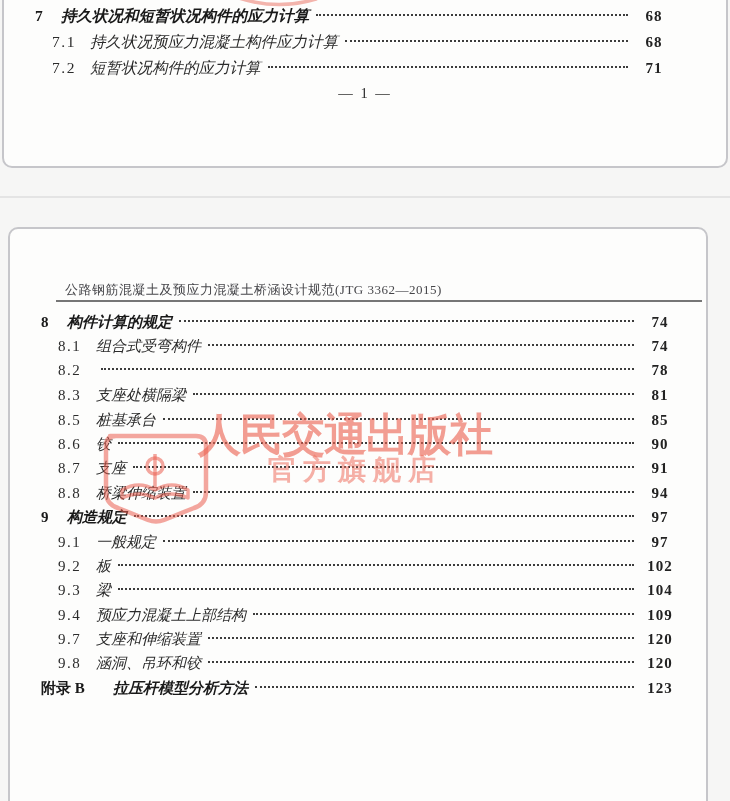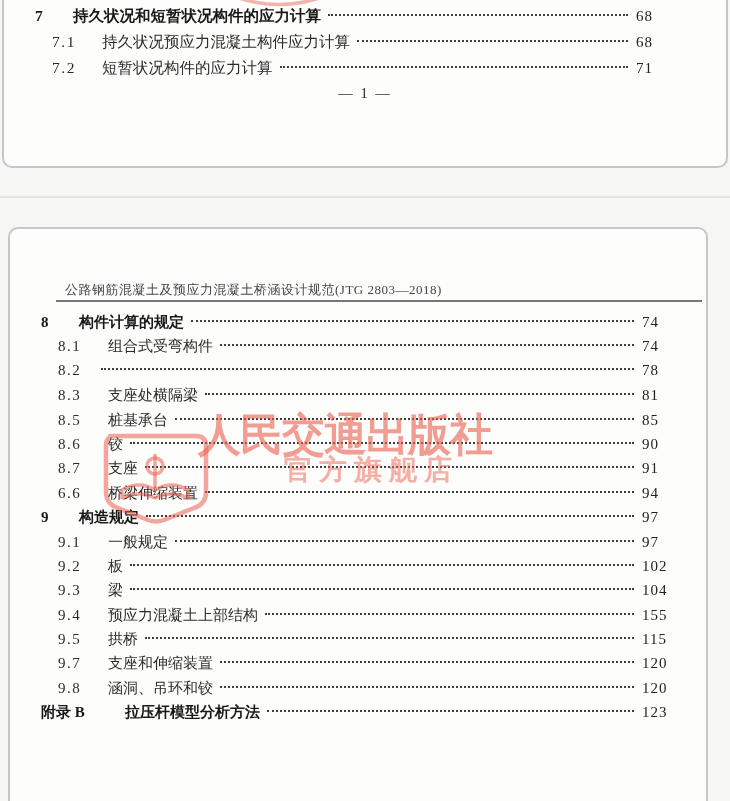--- a/index.html
+++ b/index.html
@@ -31,32 +31,32 @@
     white-space:nowrap;
   }
   #page1 .toc-row{height:26px;font-size:15.5px;padding-right:54px;}
   #page2 .toc-list{position:absolute;left:0;top:84px;right:0;}
   #page2 .toc-row{height:24.4px;font-size:15px;padding-right:28px;}
   .lvl-chapter{font-weight:bold;color:#191919;}
   .lvl-chapter .toc-num{margin-left:31px;min-width:24px;}
   .lvl-section .toc-num{margin-left:48px;min-width:36px;letter-spacing:1.5px;}
   .lvl-appendix{font-weight:bold;color:#191919;}
   .lvl-appendix .toc-num{margin-left:31px;min-width:70px;}
-  .toc-title{margin-left:14px;}
+  .toc-title{margin-left:2px;font-style:italic;}
   .toc-leader{
     flex:1 1 auto;
     border-bottom:2.4px dotted #3c3c3c;
     margin:0 8px 0 7px;
     transform:translateY(-5px);
     min-width:12px;
   }
   .toc-page{
-    min-width:36px;text-align:left;
+    min-width:36px;text-align:center;
     font-size:15px;color:#222;
-    font-weight:normal;
+    font-weight:bold;
     letter-spacing:1px;
   }
   
   .page-footer{
     margin-top:1px;
     text-align:center;
     font-size:14.5px;color:#2b2b2b;
     letter-spacing:2px;
   }
   
@@ -72,21 +72,21 @@
   
   #watermark{position:absolute;left:0;top:0;width:730px;height:759px;pointer-events:none;z-index:5;}
   .wm-publisher{
     position:absolute;left:198px;top:406px;
     font-family:"Liberation Sans","DejaVu Sans",sans-serif;
     font-weight:bold;font-size:43px;letter-spacing:-1px;
     color:rgba(236,98,80,0.62);
     transform:scaleY(1.04);
   }
   .wm-store{
-    position:absolute;left:284px;top:451px;
+    position:absolute;left:268px;top:451px;
     font-family:"Liberation Sans","DejaVu Sans",sans-serif;
     font-weight:bold;font-size:28px;letter-spacing:7px;
     color:rgba(238,112,95,0.55);
   }
   .wm-logo{position:absolute;left:100px;top:432px;}
   .wm-arc{position:absolute;left:234px;top:-4px;}
 </style>
 </head>
 <body>
 
@@ -110,21 +110,21 @@
         <span class="toc-leader"></span>
         <span class="toc-page">71</span>
       </div>
     </div>
   <div class="page-footer">— 1 —</div>
 </div>
 
 <div id="between-divider"></div>
 
 <div id="page2" class="page-card">
-  <div class="running-header">公路钢筋混凝土及预应力混凝土桥涵设计规范(JTG 2803—2018)</div>
+  <div class="running-header">公路钢筋混凝土及预应力混凝土桥涵设计规范(JTG 3362—2015)</div>
   <div class="header-rule"></div>
   <div class="toc-list">
       <div class="toc-row lvl-chapter">
         <span class="toc-num">8</span>
         <span class="toc-title">构件计算的规定</span>
         <span class="toc-leader"></span>
         <span class="toc-page">74</span>
       </div>
       <div class="toc-row lvl-section">
         <span class="toc-num">8.1</span>
@@ -155,21 +155,21 @@
         <span class="toc-leader"></span>
         <span class="toc-page">90</span>
       </div>
       <div class="toc-row lvl-section">
         <span class="toc-num">8.7</span>
         <span class="toc-title">支座</span>
         <span class="toc-leader"></span>
         <span class="toc-page">91</span>
       </div>
       <div class="toc-row lvl-section">
-        <span class="toc-num">6.6</span>
+        <span class="toc-num">8.8</span>
         <span class="toc-title">桥梁伸缩装置</span>
         <span class="toc-leader"></span>
         <span class="toc-page">94</span>
       </div>
       <div class="toc-row lvl-chapter">
         <span class="toc-num">9</span>
         <span class="toc-title">构造规定</span>
         <span class="toc-leader"></span>
         <span class="toc-page">97</span>
       </div>
@@ -188,27 +188,21 @@
       <div class="toc-row lvl-section">
         <span class="toc-num">9.3</span>
         <span class="toc-title">梁</span>
         <span class="toc-leader"></span>
         <span class="toc-page">104</span>
       </div>
       <div class="toc-row lvl-section">
         <span class="toc-num">9.4</span>
         <span class="toc-title">预应力混凝土上部结构</span>
         <span class="toc-leader"></span>
-        <span class="toc-page">155</span>
-      </div>
-      <div class="toc-row lvl-section">
-        <span class="toc-num">9.5</span>
-        <span class="toc-title">拱桥</span>
-        <span class="toc-leader"></span>
-        <span class="toc-page">115</span>
+        <span class="toc-page">109</span>
       </div>
       <div class="toc-row lvl-section">
         <span class="toc-num">9.7</span>
         <span class="toc-title">支座和伸缩装置</span>
         <span class="toc-leader"></span>
         <span class="toc-page">120</span>
       </div>
       <div class="toc-row lvl-section">
         <span class="toc-num">9.8</span>
         <span class="toc-title">涵洞、吊环和铰</span>

